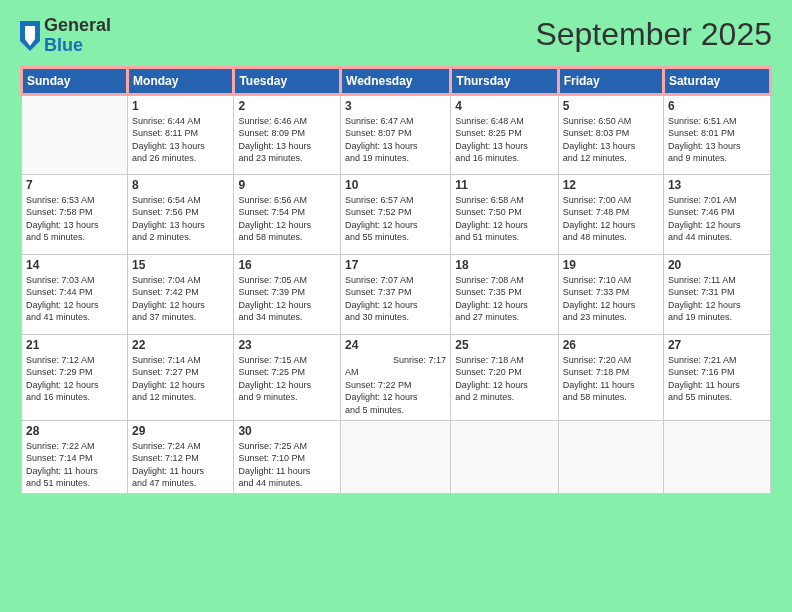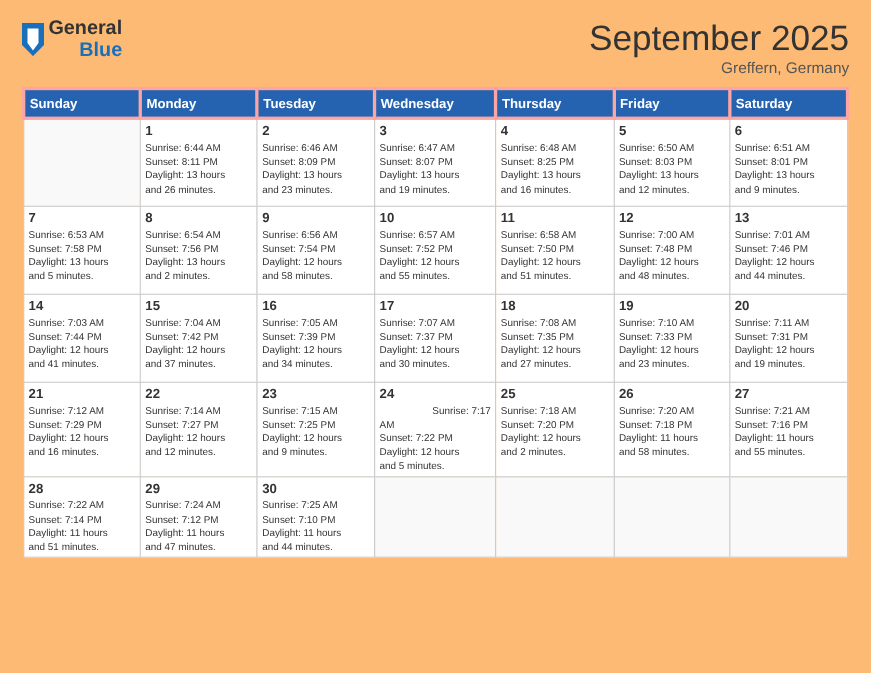--- a/index.html
+++ b/index.html
@@ -7,41 +7,41 @@
       font-family: Arial, sans-serif;
       background: #fff;
       width: 792px;
       height: 612px;
       overflow: hidden;
     }
     .page {
       width: 792px;
       height: 612px;
       padding: 16px 20px 26px 20px;
-      background: #fdba74;
+      background: #86efac;
     }
     .header {
       display: flex;
       justify-content: space-between;
       align-items: flex-start;
       margin-bottom: 10px;
     }
     .logo {
       display: flex;
       align-items: center;
     }
     .logo-text {
       display: flex;
       flex-direction: column;
       font-size: 18px;
       font-weight: bold;
       line-height: 1.1;
     }
     .logo-general { color: #333; }
-    .logo-blue { color: #1a6fbb; text-align: right; }
+    .logo-blue { color: #1a6fbb; }
     .logo-icon {
       width: 20px;
       height: 30px;
       margin-right: 4px;
     }
     .title-block {
       text-align: right;
     }
     .month-title {
       font-size: 32px;
@@ -105,21 +105,20 @@
         <polygon points="0,0 20,0 20,20 10,30 0,20" fill="#1a6fbb"></polygon>
         <polygon points="5,5 15,5 15,18 10,25 5,18" fill="#fff"></polygon>
       </svg>
       <div class="logo-text">
         <span class="logo-general">General</span>
         <span class="logo-blue">Blue</span>
       </div>
     </div>
     <div class="title-block">
       <div class="month-title">September 2025</div>
-      <div class="location">Greffern, Germany</div>
     </div>
   </div>
 
   <table class="calendar">
     <thead>
       <tr>
         <th>Sunday</th>
         <th>Monday</th>
         <th>Tuesday</th>
         <th>Wednesday</th>

